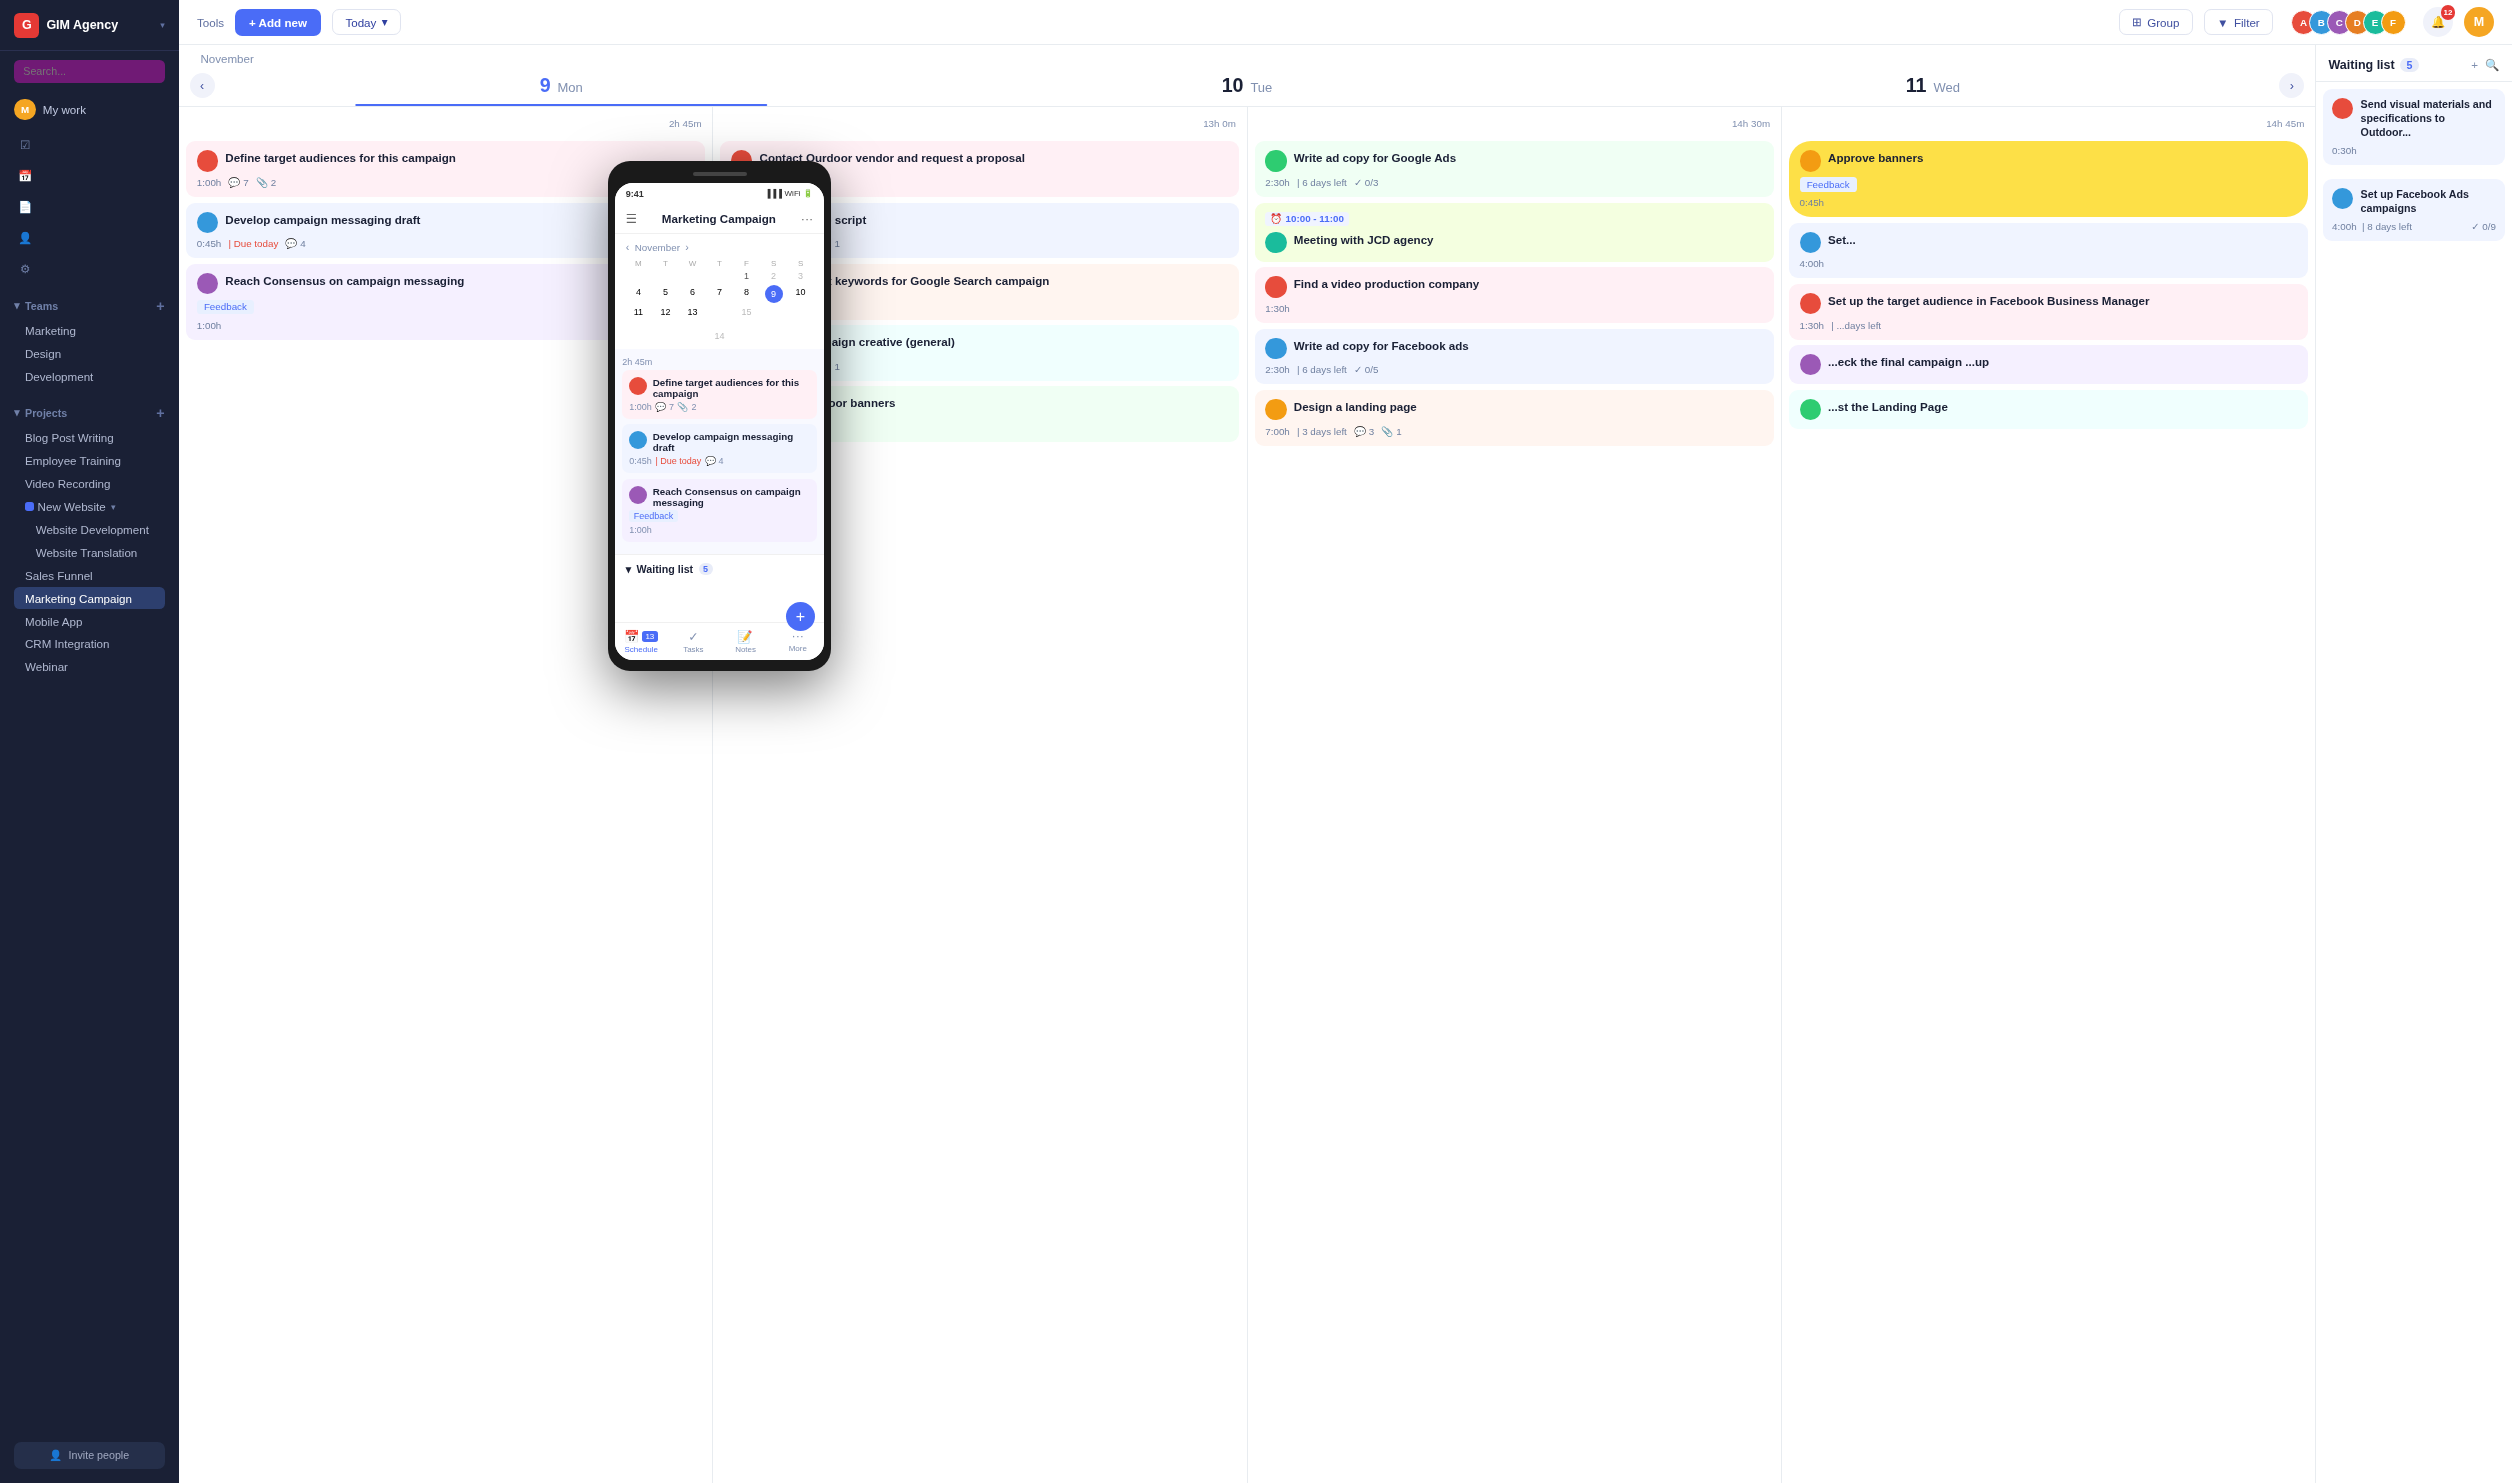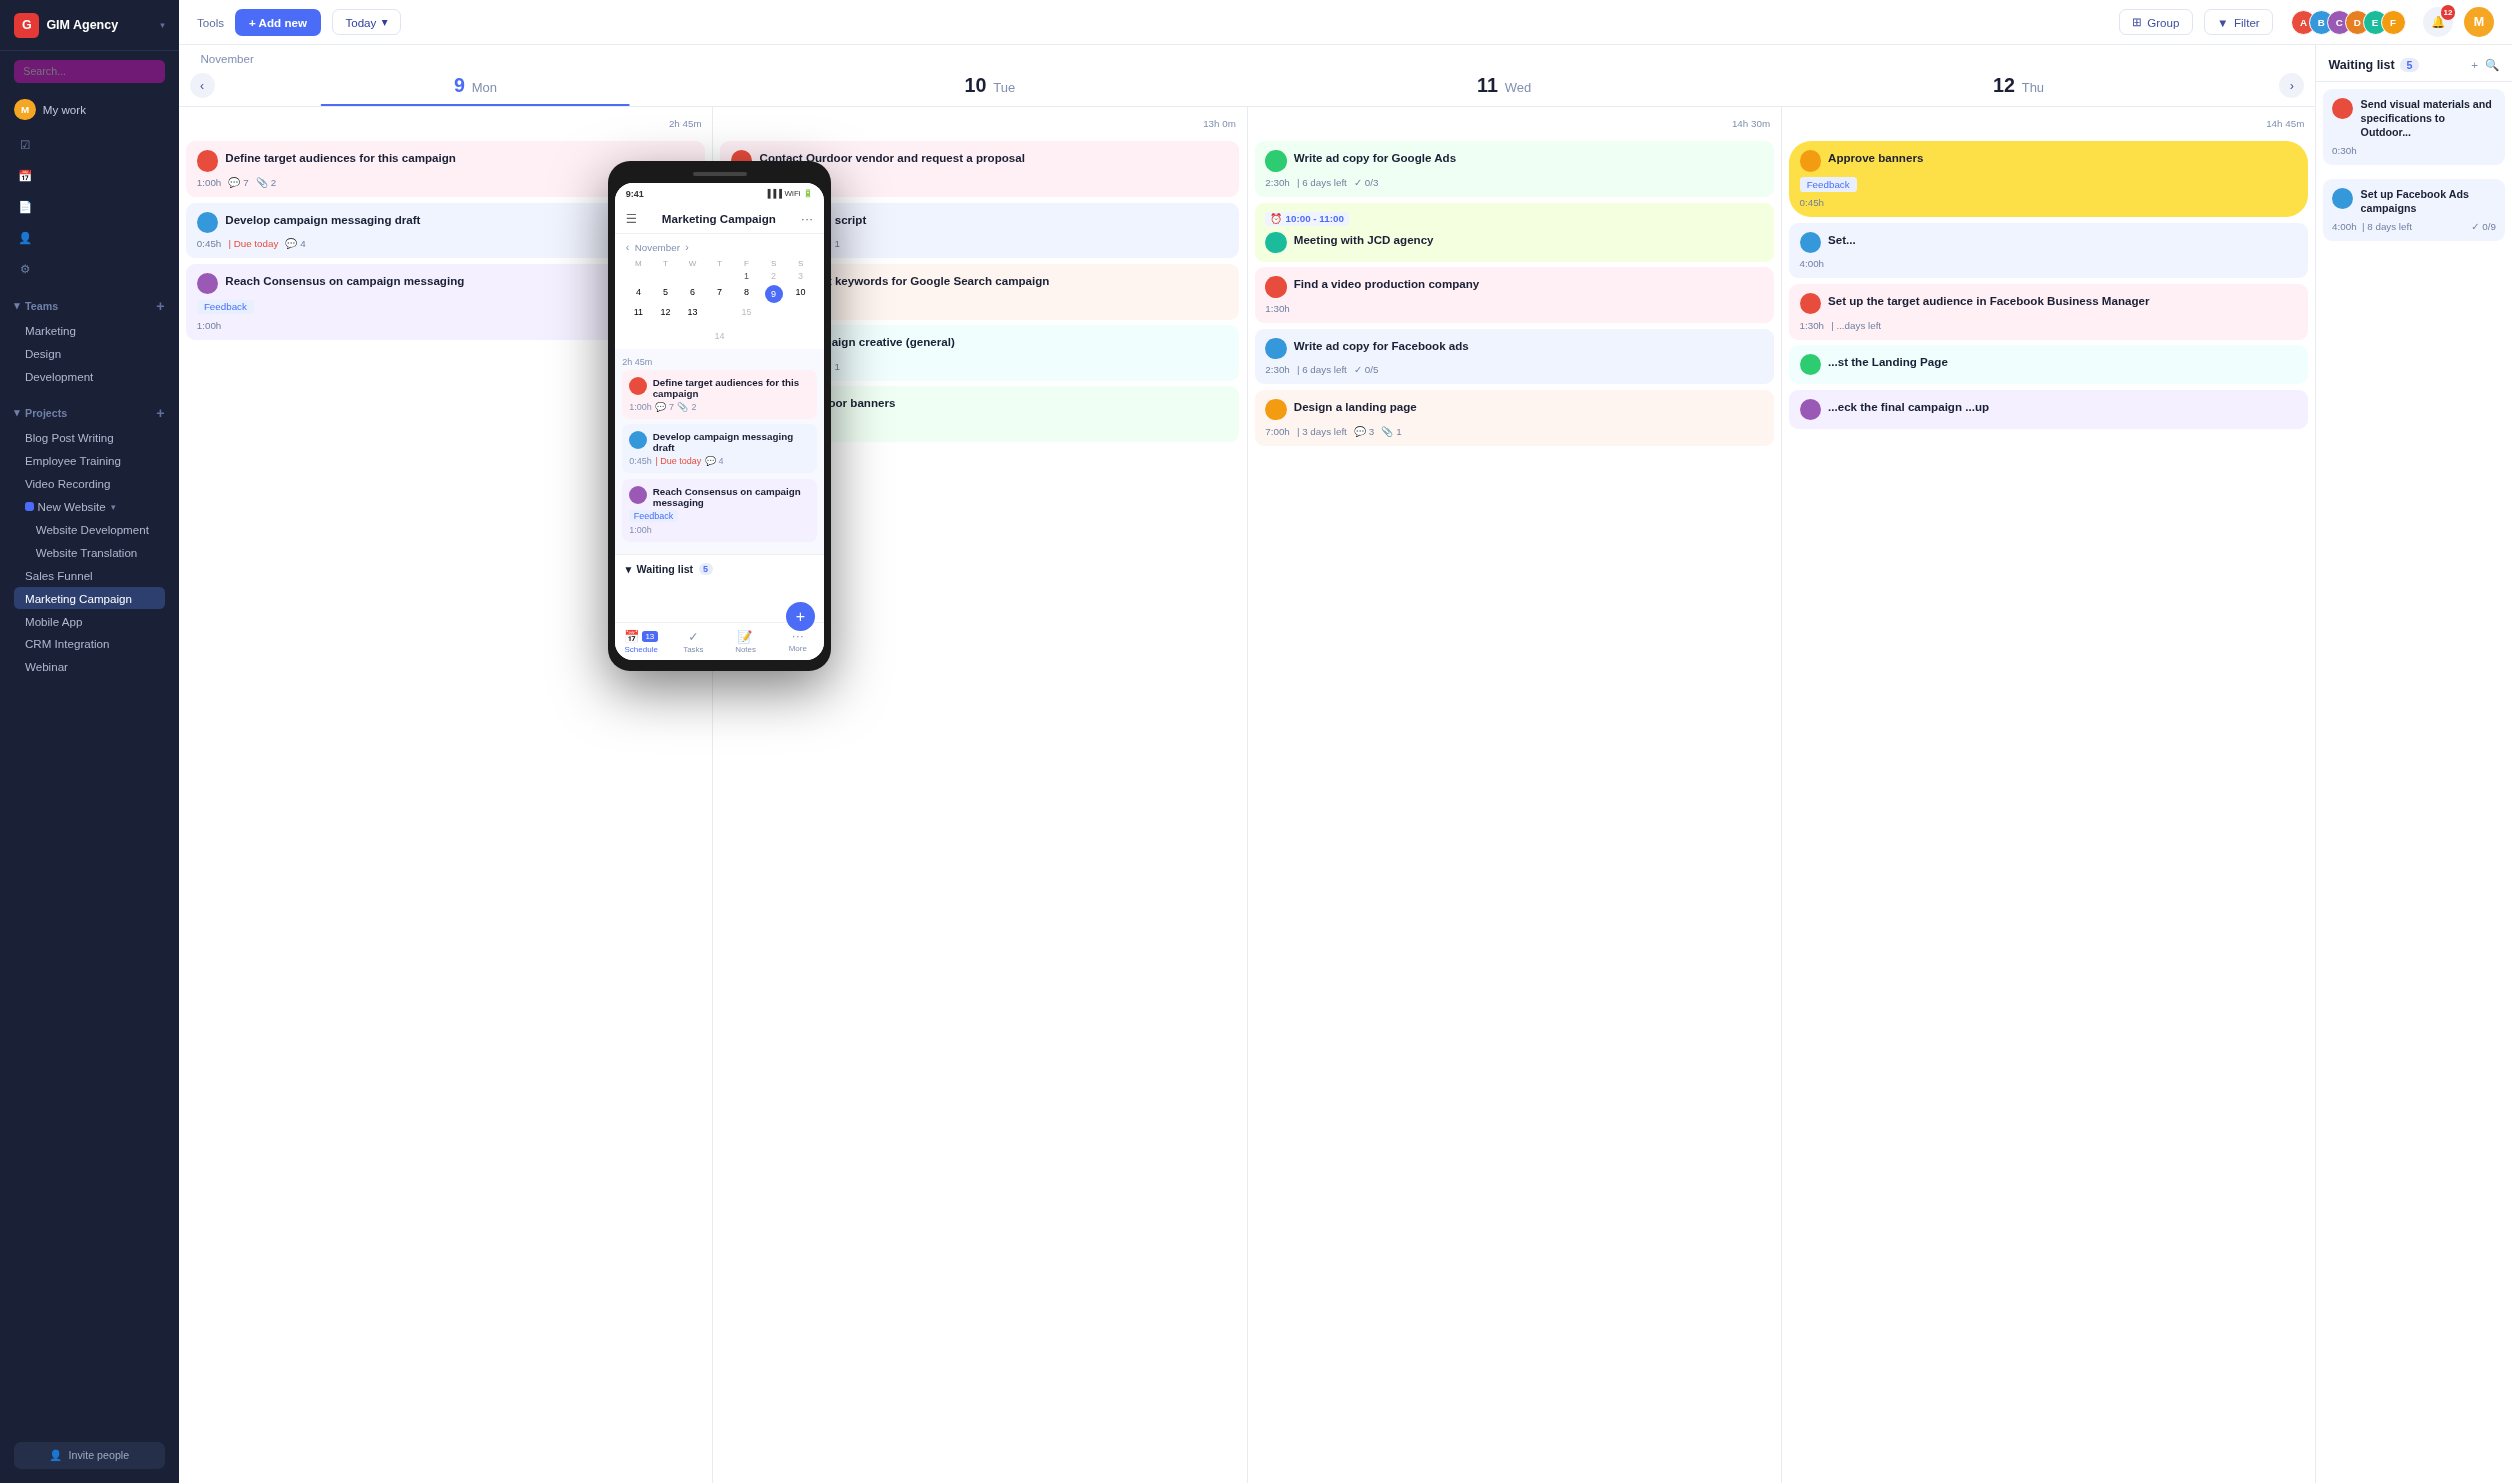--- a/index.html
+++ b/index.html
@@ -273,24 +273,20 @@
             <span class="day-name">Mon</span>
           </div>
           <div class="day-col-header">
             <span class="day-num">10</span>
             <span class="day-name">Tue</span>
           </div>
           <div class="day-col-header">
             <span class="day-num">11</span>
             <span class="day-name">Wed</span>
           </div>
-          <div class="day-col-header">
-            <span class="day-num">12</span>
-            <span class="day-name">Thu</span>
-          </div>
           <button class="nav-arrow">›</button>
         </div>
       </div>
 
       <div class="calendar-body">
 
         <div class="day-column">
           <div class="day-time-total">2h 45m</div>
           <div class="task-card pink">
             <div class="task-card-header">
@@ -466,30 +462,30 @@
           <div class="task-card pink">
             <div class="task-card-header">
               <div class="task-avatar ta1"></div>
               <div class="task-title">Set up the target audience in Facebook Business Manager</div>
             </div>
             <div class="task-meta">
               <span class="task-time">1:30h</span>
               <span>| ...days left</span>
             </div>
           </div>
+          <div class="task-card purple">
+            <div class="task-card-header">
+              <div class="task-avatar ta5"></div>
+              <div class="task-title">...eck the final campaign ...up</div>
+            </div>
+          </div>
           <div class="task-card teal">
             <div class="task-card-header">
               <div class="task-avatar ta3"></div>
               <div class="task-title">...st the Landing Page</div>
-            </div>
-          </div>
-          <div class="task-card purple">
-            <div class="task-card-header">
-              <div class="task-avatar ta5"></div>
-              <div class="task-title">...eck the final campaign ...up</div>
             </div>
           </div>
         </div>
       </div>
     </div>
 
     <div class="waiting-panel">
       <div class="waiting-header">
         <span class="waiting-title">Waiting list</span>
         <span class="waiting-count">5</span>

